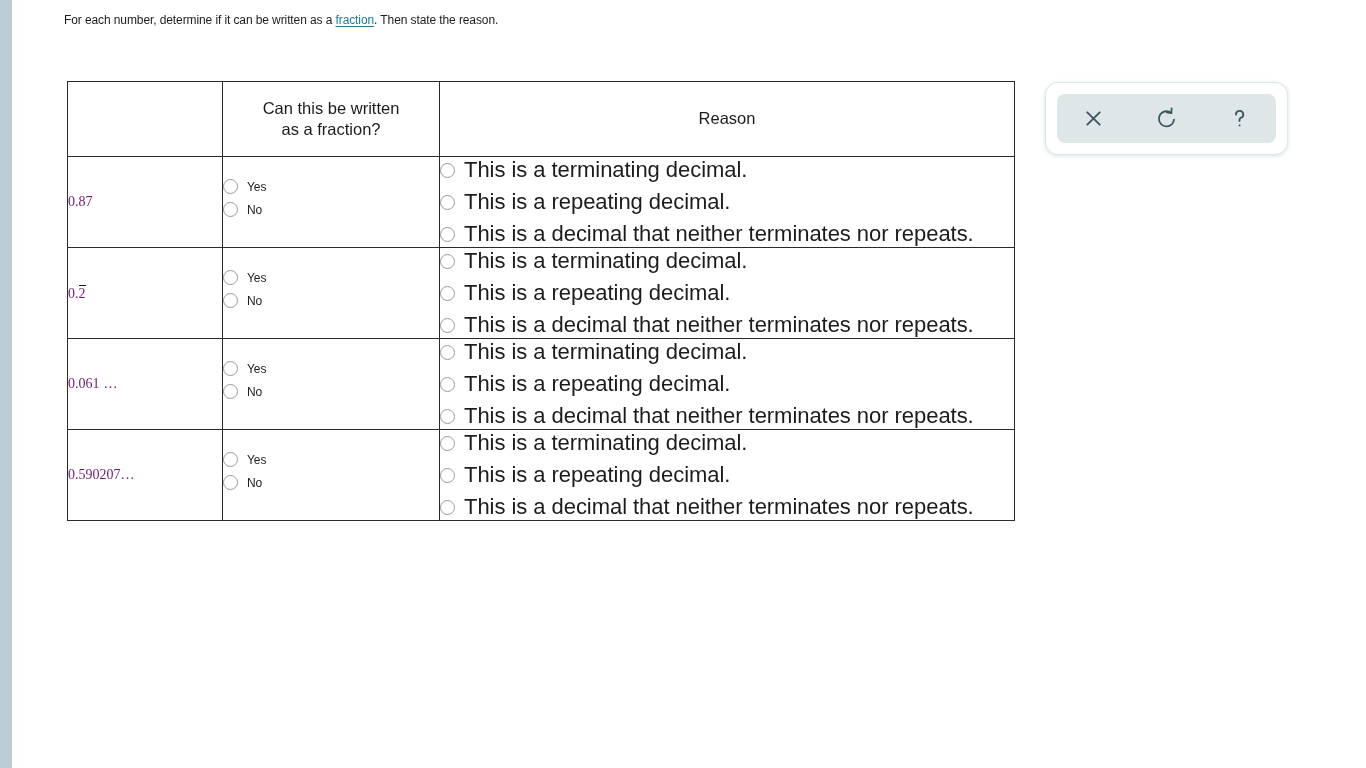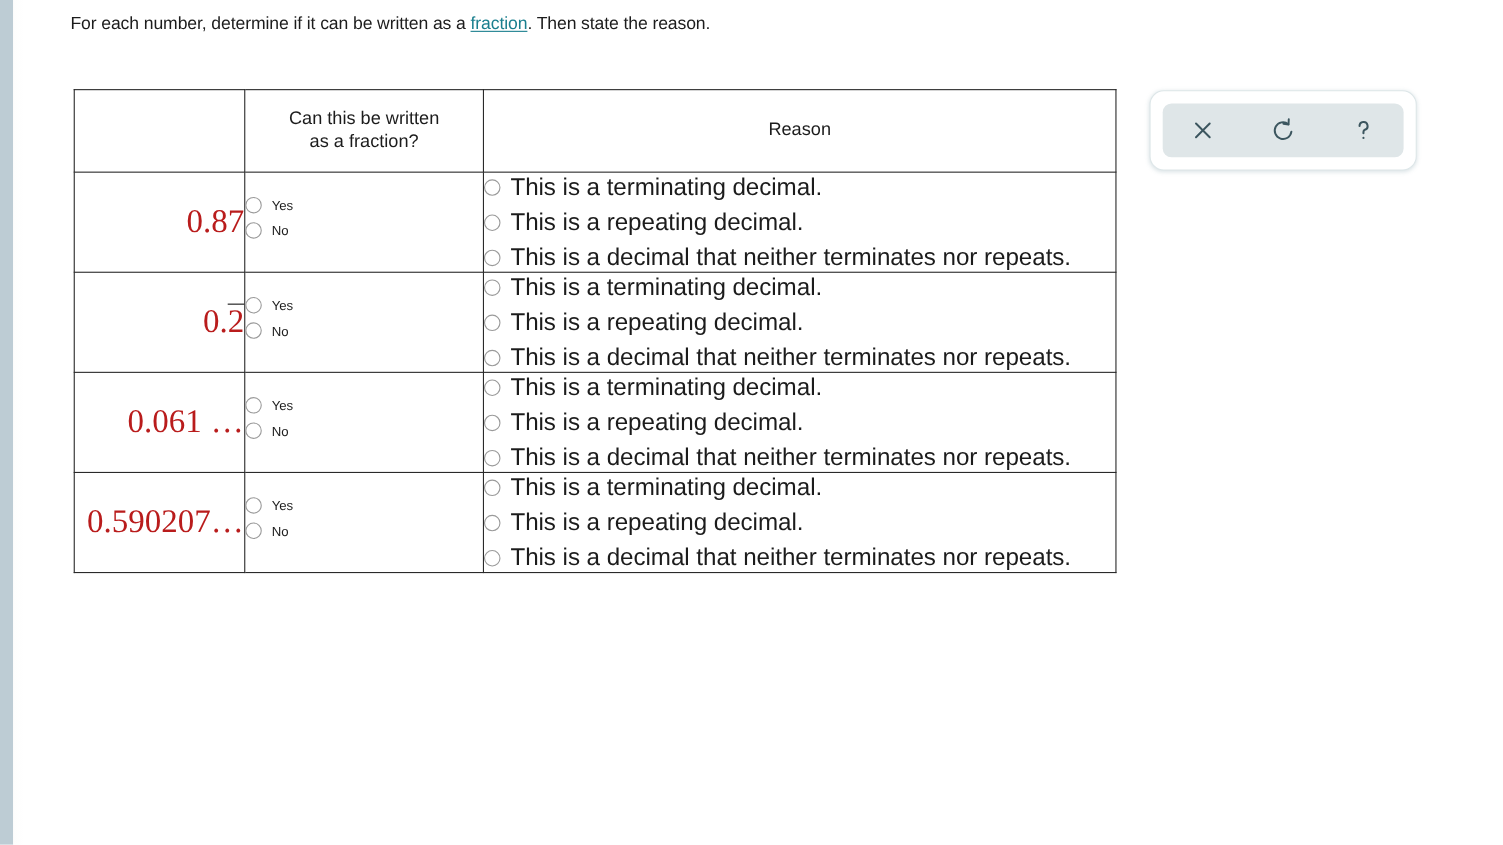--- a/index.html
+++ b/index.html
@@ -39,21 +39,21 @@
     left: 0;
     top: 0;
     width: 1366px;
     height: 768px;
   }
 
   #prompt {
     position: absolute;
     left: 64px;
     top: 13px;
-    font-size: 16px;
+    font-size: 12px;
     color: #1c1c1c;
     letter-spacing: -0.1px;
     white-space: nowrap;
   }
   #prompt .link {
     color: #1a7f8e;
     text-decoration: underline;
     text-underline-offset: 2px;
     cursor: pointer;
   }
@@ -82,24 +82,24 @@
   .hdr-cell {
     height: 74px;
     text-align: center;
     font-weight: normal;
     font-size: 16.5px;
     color: #1c1c1c;
     line-height: 1.28;
   }
 
   .num-cell {
-    text-align: right;
+    text-align: left;
     font-family: "Liberation Serif", serif;
-    font-size: 30px;
-    color: #b91c1c;
+    font-size: 14px;
+    color: #701a75;
     white-space: nowrap;
   }
   .num-cell .ellip { letter-spacing: 0.5px; }
   .num-cell .over {
     display: inline-block;
     border-top: 1.4px solid #151515;
     padding-top: 1px;
     line-height: 1;
   }
 

